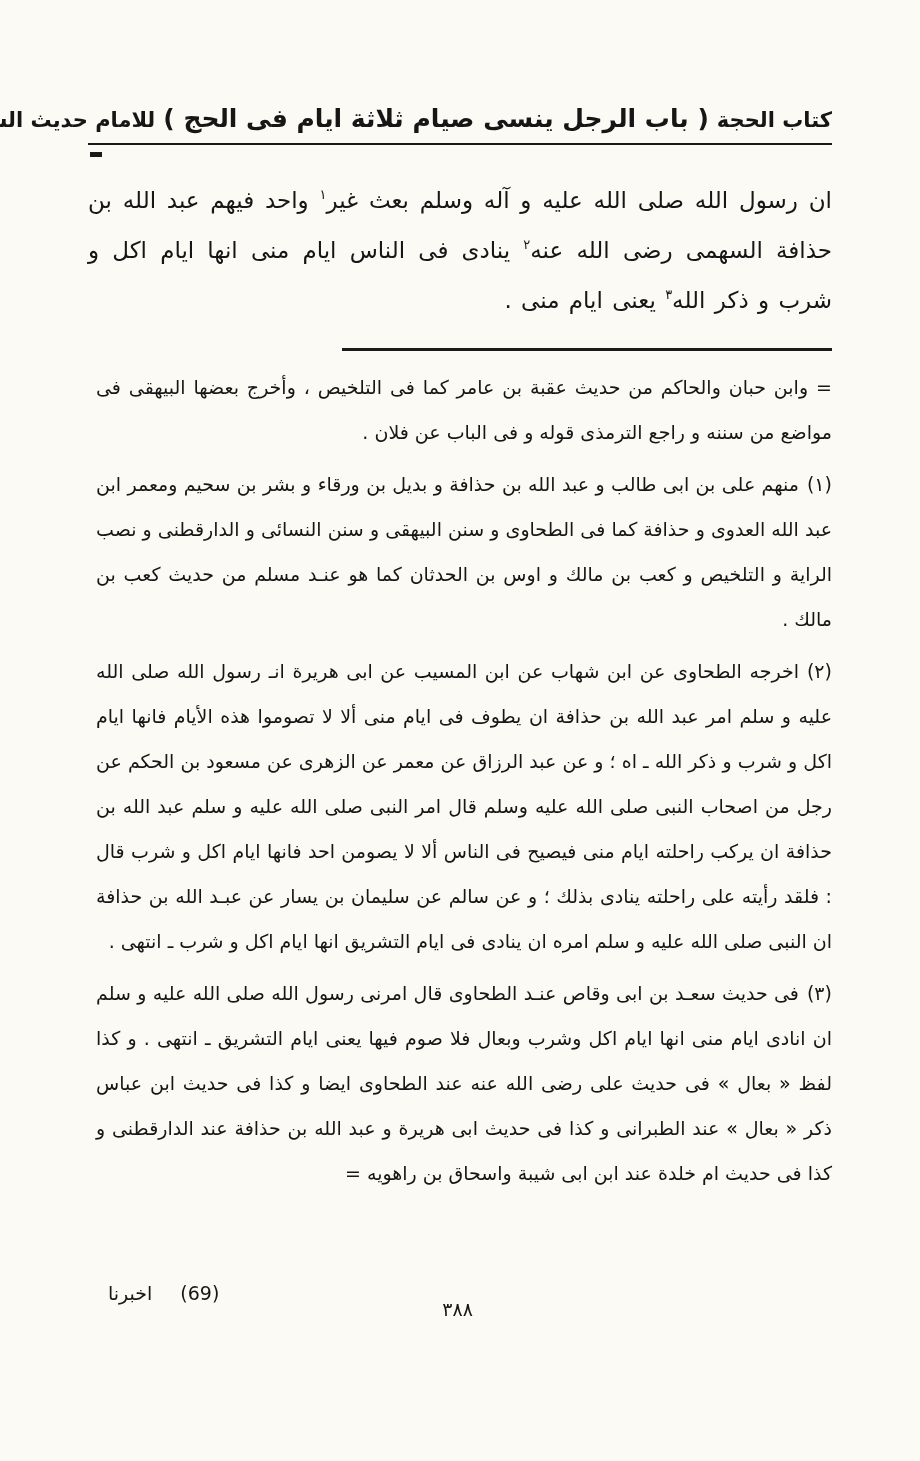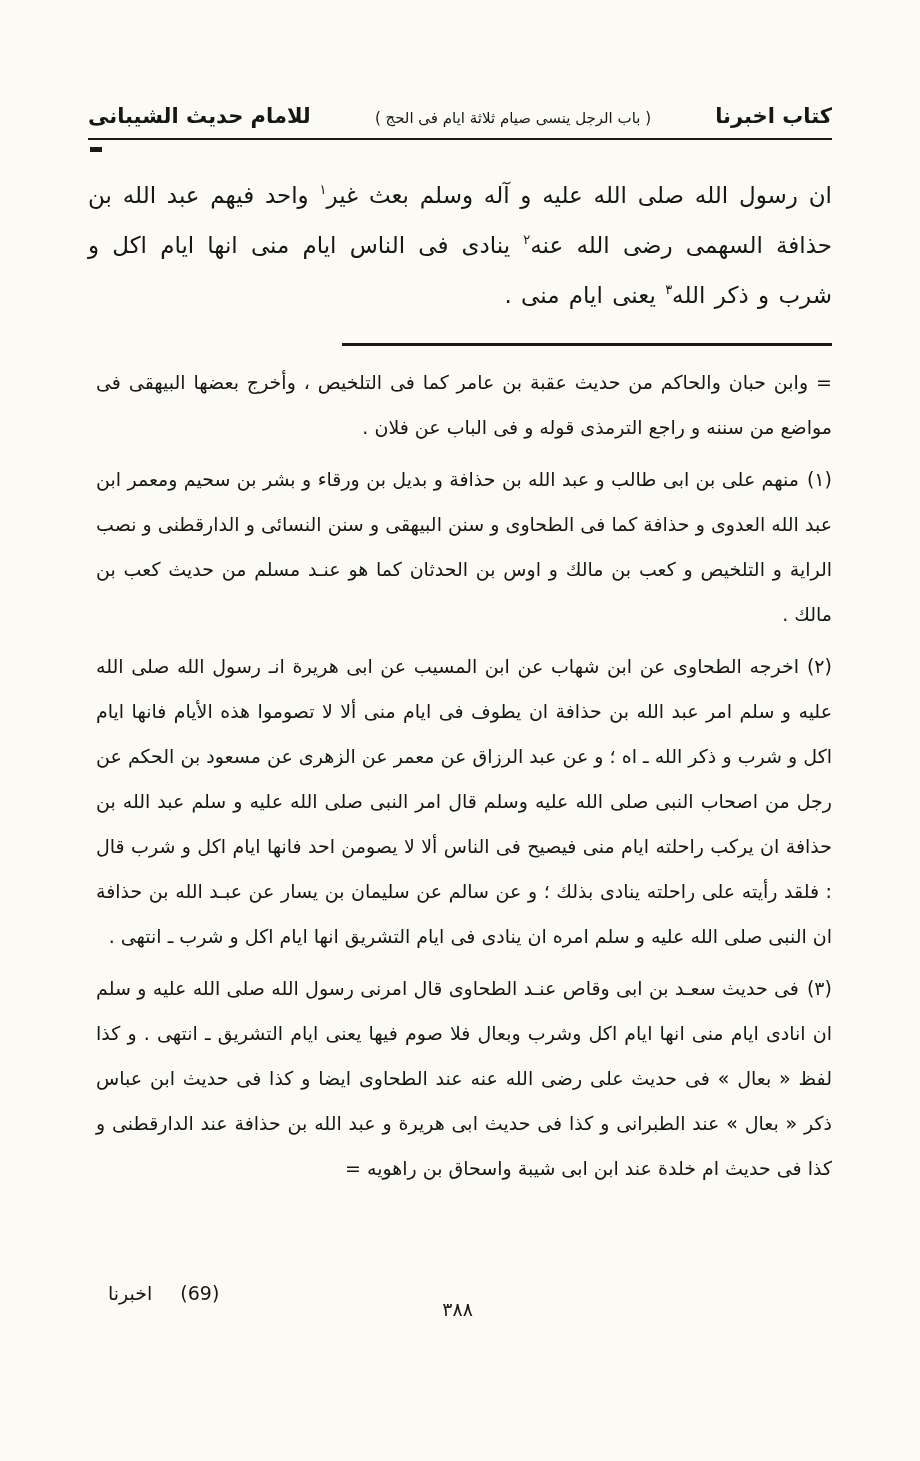--- a/index.html
+++ b/index.html
@@ -26,22 +26,22 @@
     display: flex;
     justify-content: space-between;
     align-items: baseline;
     font-weight: bold;
     font-size: 21px;
     padding-bottom: 10px;
     border-bottom: 2.5px solid #1a1a1a;
     white-space: nowrap;
   }
   .header .chapter {
-    font-size: 15px;
-    font-weight: normal;
+    font-size: 25px;
+    font-weight: bold;
     padding: 0 8px;
   }
   .header-tick {
     width: 12px;
     height: 5px;
     background: #1a1a1a;
     margin-top: 7px;
     margin-right: auto;  
     margin-left: 2px;
   }
@@ -109,21 +109,21 @@
     transform: translateX(-58%);
     letter-spacing: 2px;
   }
 </style>
 </head>
 <body>
 
 <div class="page" lang="ar">
 
   <div class="header">
-    <span class="book-title">كتاب اخبرنا</span>
+    <span class="book-title">كتاب الحجة</span>
     <span class="chapter">( باب الرجل ينسى صيام ثلاثة ايام فى الحج )</span>
     <span class="author">للامام حديث الشيبانى</span>
   </div>
   <div class="header-tick"></div>
 
   <p class="matn"><span>ان رسول الله صلى الله عليه و آله وسلم بعث غير</span><sup>١</sup><span> واحد فيهم عبد الله بن حذافة السهمى رضى الله عنه</span><sup>٢</sup><span> ينادى فى الناس ايام منى انها ايام اكل و شرب و ذكر الله</span><sup>٣</sup><span> يعنى ايام منى .</span></p>
 
   <div class="footnote-sep"></div>
 
   <div class="footnotes">

